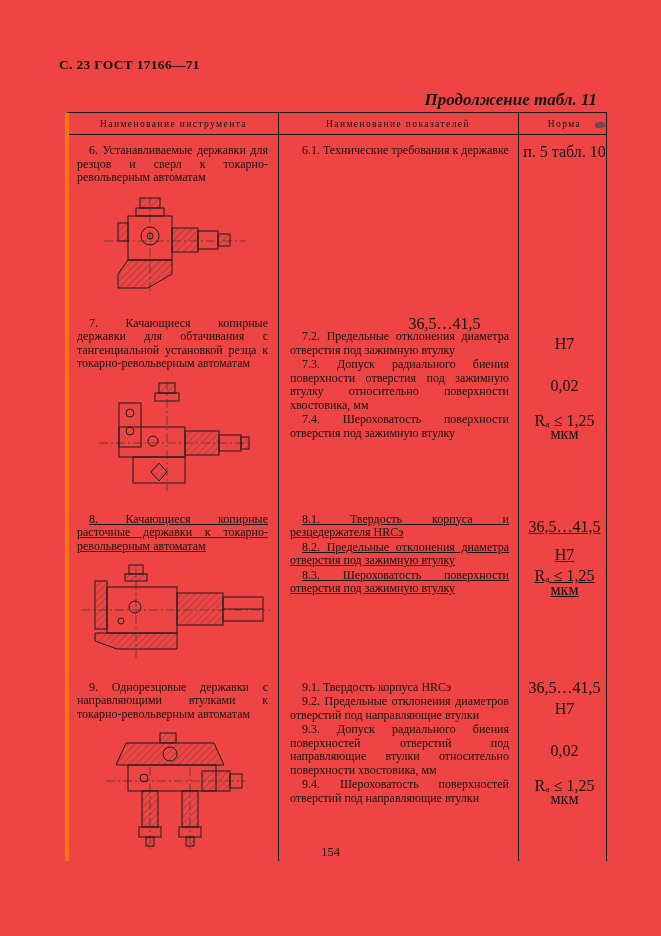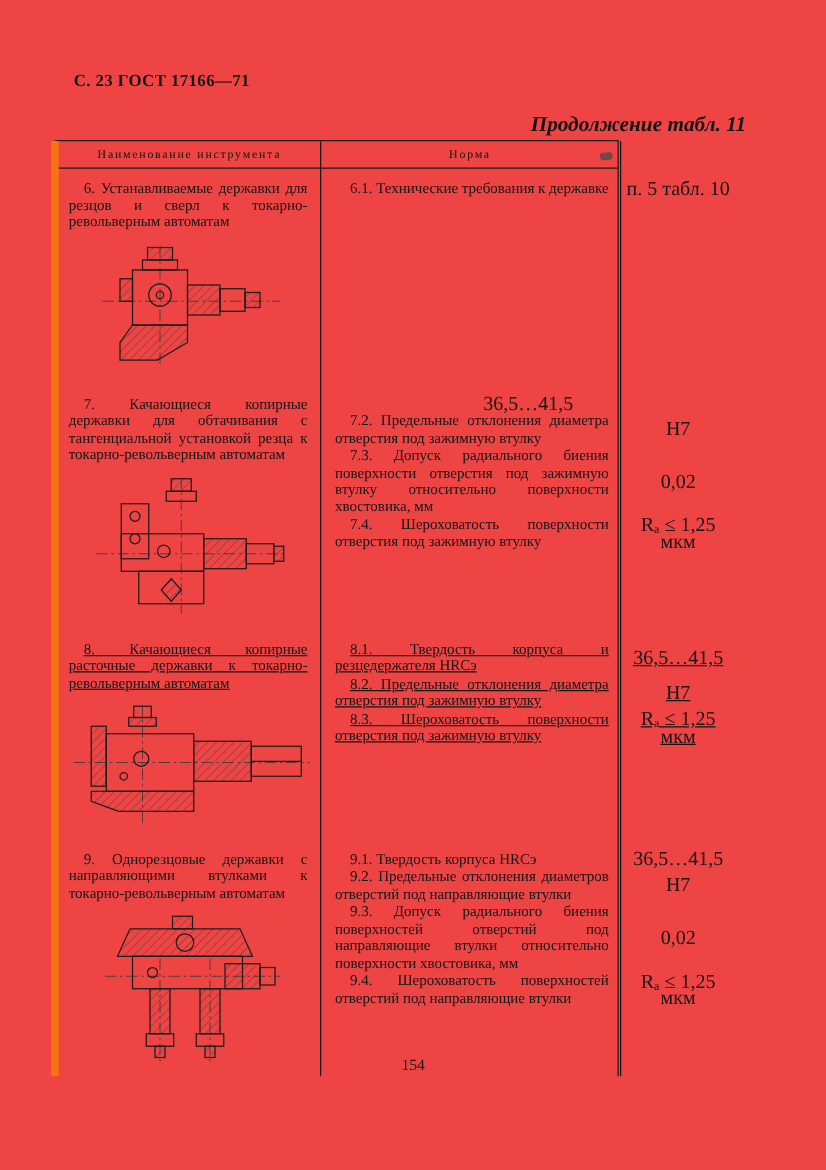--- a/index.html
+++ b/index.html
@@ -15,23 +15,23 @@
   }
   .doc-id {
     position:absolute; left:59px; top:57px;
     font-weight:bold; font-size:13.5px; letter-spacing:.3px;
   }
   .continuation {
     position:absolute; right:64px; top:90px;
     font-style:italic; font-size:17px;font-weight:bold;
   }
   .gost-table {
-    position:absolute; left:41px; top:112px; width:454px;
+    position:absolute; left:65px; top:112px; width:542px;
     border-top:1.4px solid #1a1a1a;
-    border-left:6px solid #f97316;
+    border-left:4px solid #f97316;
     border-right:1px solid #1a1a1a;
   }
   .vline { position:absolute; top:0; bottom:0; width:1px; background:#1a1a1a; z-index:2; }
   .vline-1 { left:209px; }
   .vline-2 { left:449px; }
   .thead {
     display:grid; grid-template-columns:209px 240px 93px;
     border-bottom:1.4px solid #1a1a1a;
   }
   .th {
@@ -92,20 +92,21 @@
 
   <div class="doc-id">С. 23 ГОСТ 17166—71</div>
   <div class="continuation">Продолжение табл. 11</div>
 
   <div class="gost-table">
     <div class="vline vline-1"></div>
     <div class="vline vline-2"></div>
 
     <div class="thead">
       <div class="th">Наименование инструмента</div>
+      <div class="th">Наименование показателей</div>
       <div class="th">
         <span>Норма</span>
         <span class="smudge"></span>
       </div>
     </div>
 
     <div class="trow row-6">
       <div class="instr-cell">
         <p class="instr-text">6. Устанавливаемые державки для резцов и сверл к токарно-револьверным автоматам</p>
         <svg class="drawing" width="150" height="105" viewBox="0 0 150 105">

